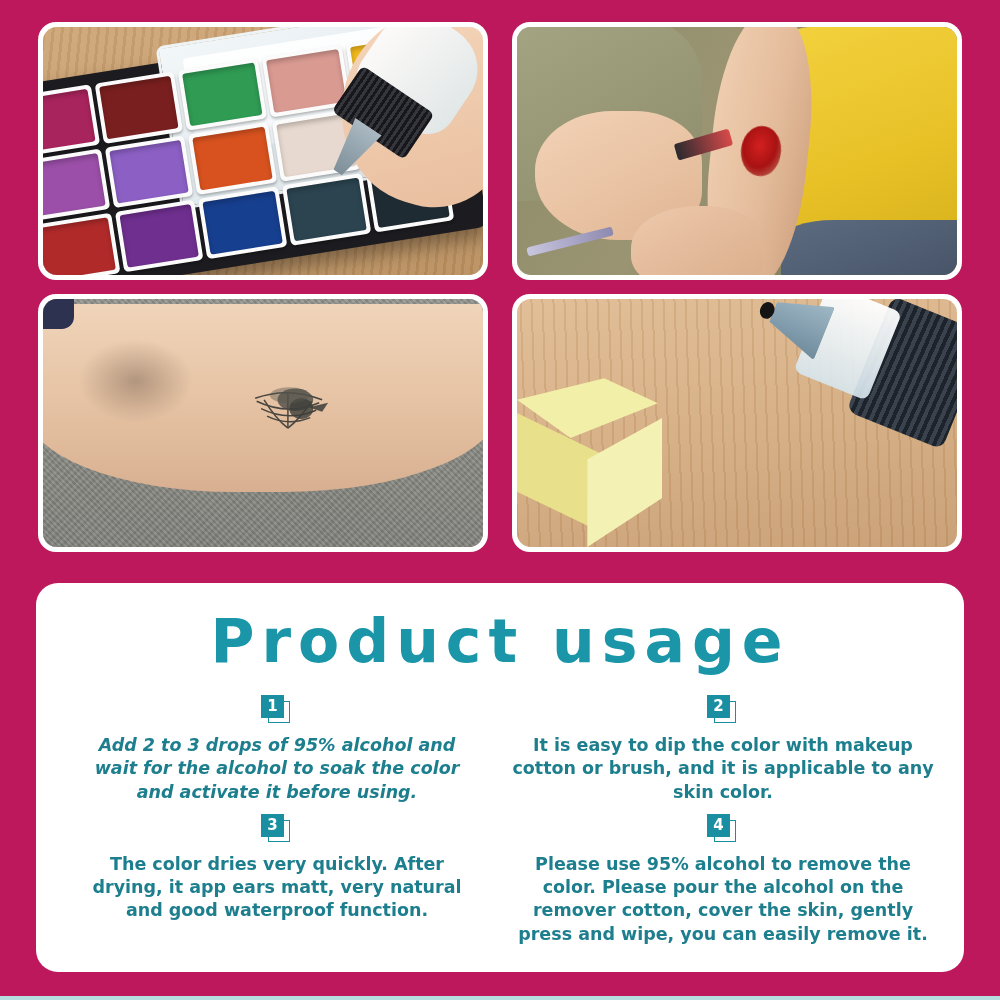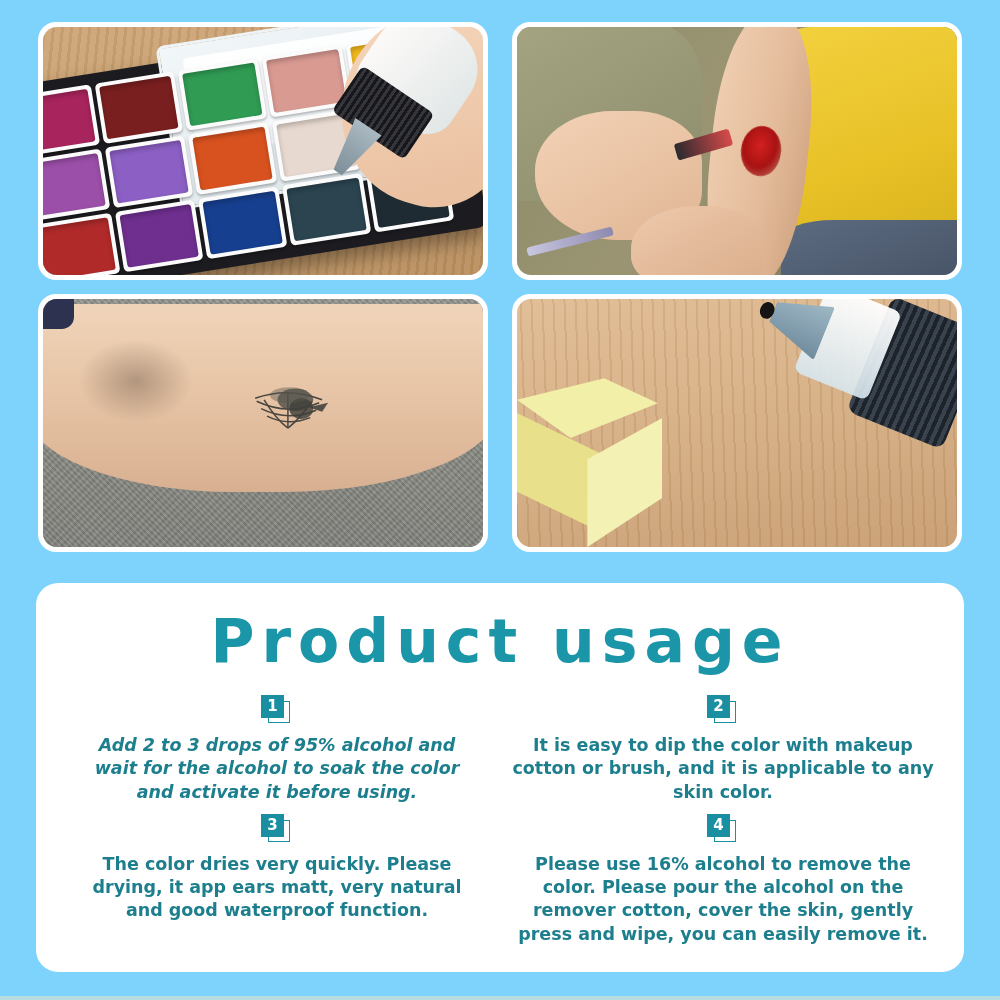--- a/index.html
+++ b/index.html
@@ -10,21 +10,21 @@
     width: 1000px;
     height: 1000px;
     background: #b6dde0;
     font-family: "Liberation Sans", sans-serif;
     overflow: hidden;
   }
   .page {
     position: relative;
     width: 1000px;
     height: 996px;
-    background: #7dd3fc;
+    background: #be185d;
   }
 
   
   .photo-grid {
     position: absolute;
     left: 38px;
     top: 22px;
     width: 924px;
     height: 540px;
     display: grid;
@@ -503,27 +503,27 @@
           <div class="badge-solid">2</div>
         </div>
         <p class="step-text s2">It is easy to dip the color with makeup cotton or brush, and it is applicable to any skin color.</p>
       </div>
 
       <div class="step">
         <div class="badge-wrap">
           <div class="badge-outline"></div>
           <div class="badge-solid">3</div>
         </div>
-        <p class="step-text s3">The color dries very quickly. Please drying, it app ears matt, very natural and good waterproof function.</p>
+        <p class="step-text s3">The color dries very quickly. After drying, it app ears matt, very natural and good waterproof function.</p>
       </div>
 
       <div class="step">
         <div class="badge-wrap">
           <div class="badge-outline"></div>
           <div class="badge-solid">4</div>
         </div>
-        <p class="step-text s4">Please use 16% alcohol to remove the color. Please pour the alcohol on the remover cotton, cover the skin, gently press and wipe, you can easily remove it.</p>
+        <p class="step-text s4">Please use 95% alcohol to remove the color. Please pour the alcohol on the remover cotton, cover the skin, gently press and wipe, you can easily remove it.</p>
       </div>
 
     </div>
   </div>
 
 </div>
 
 </body></html>

